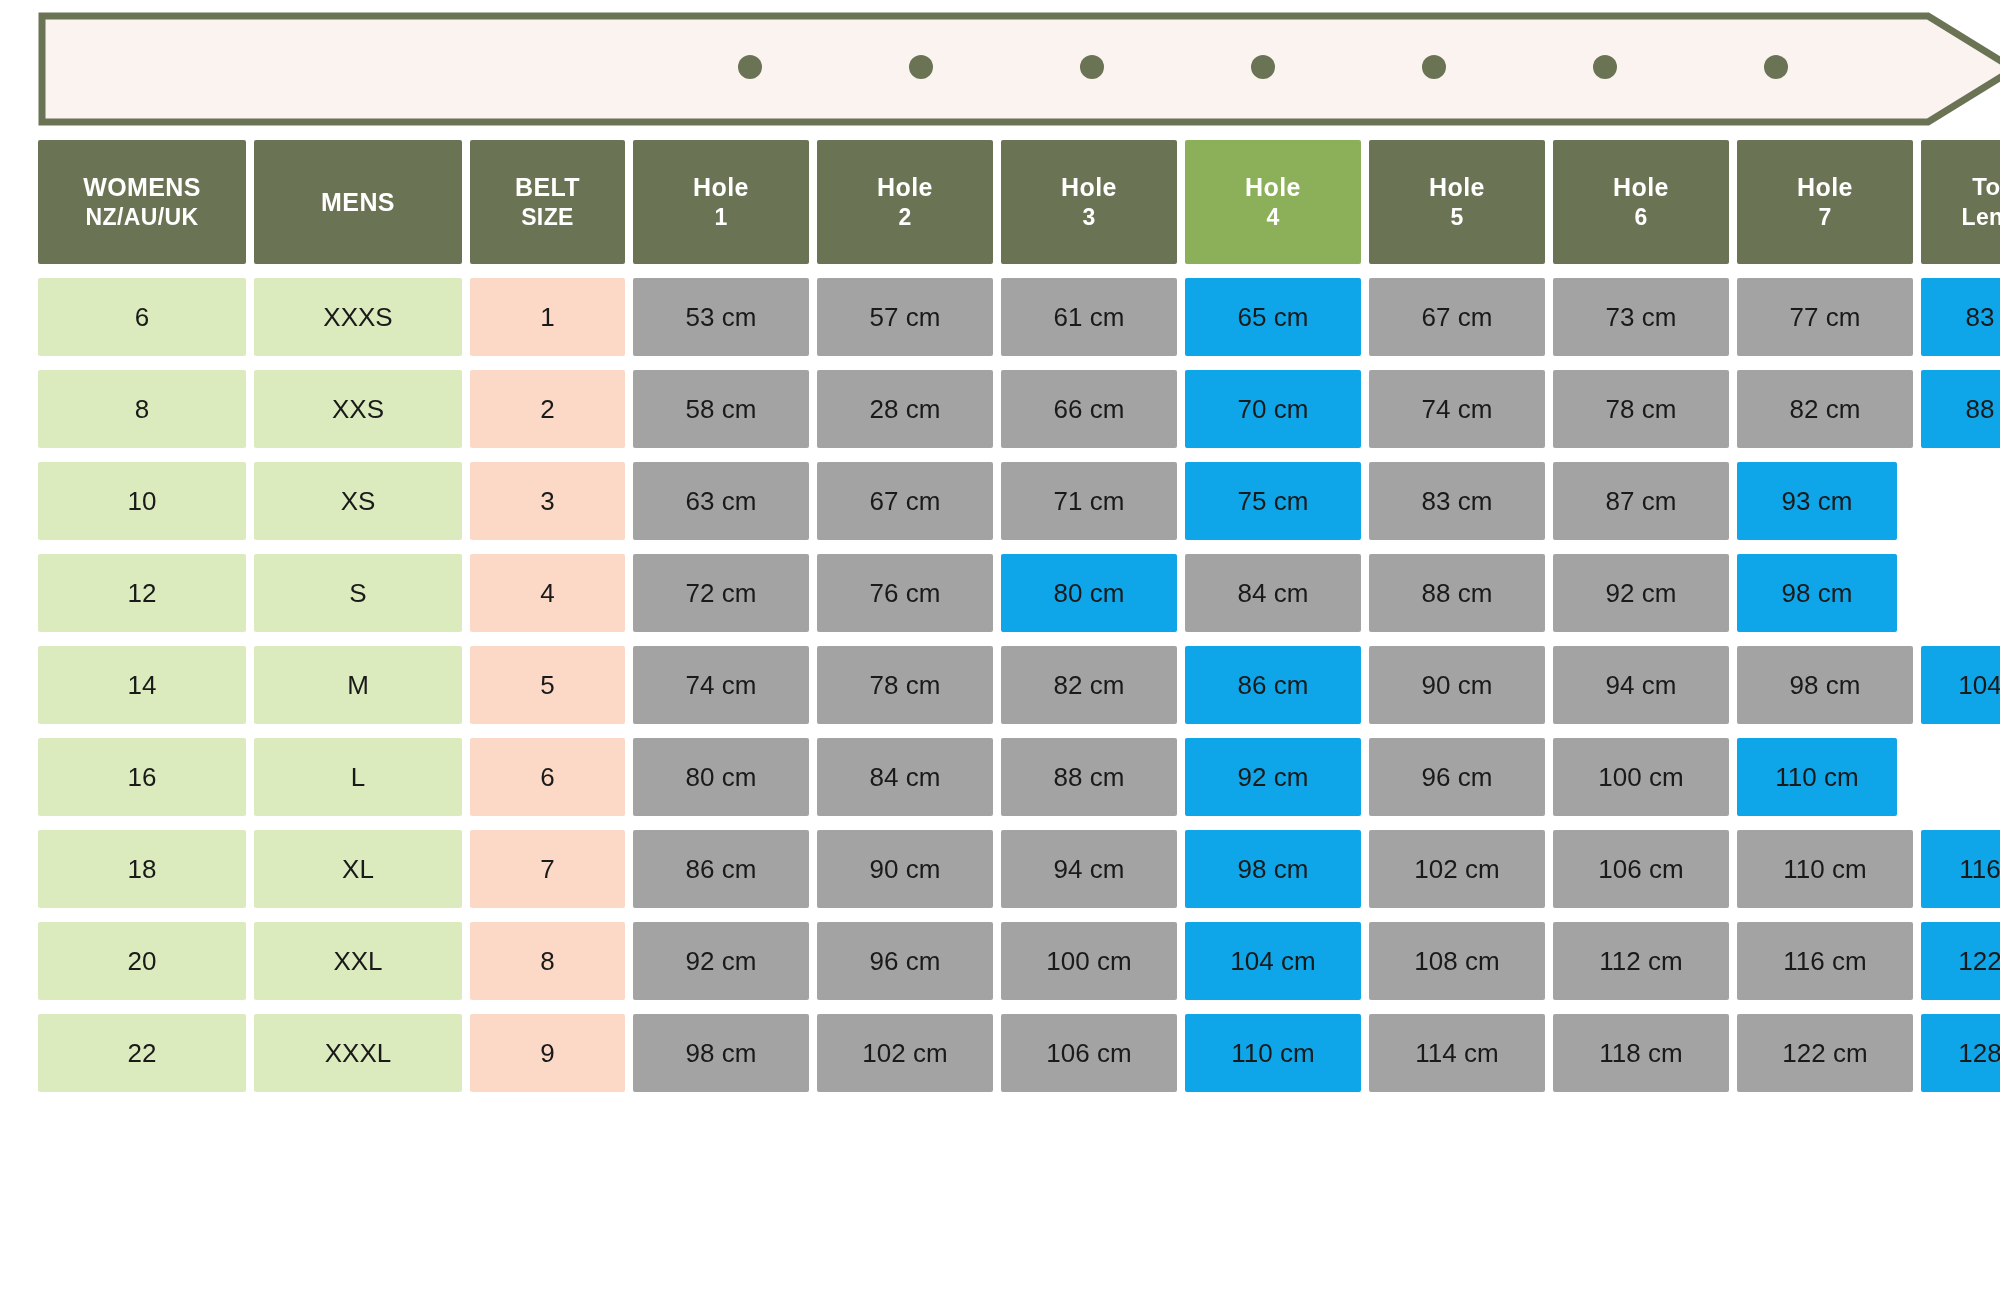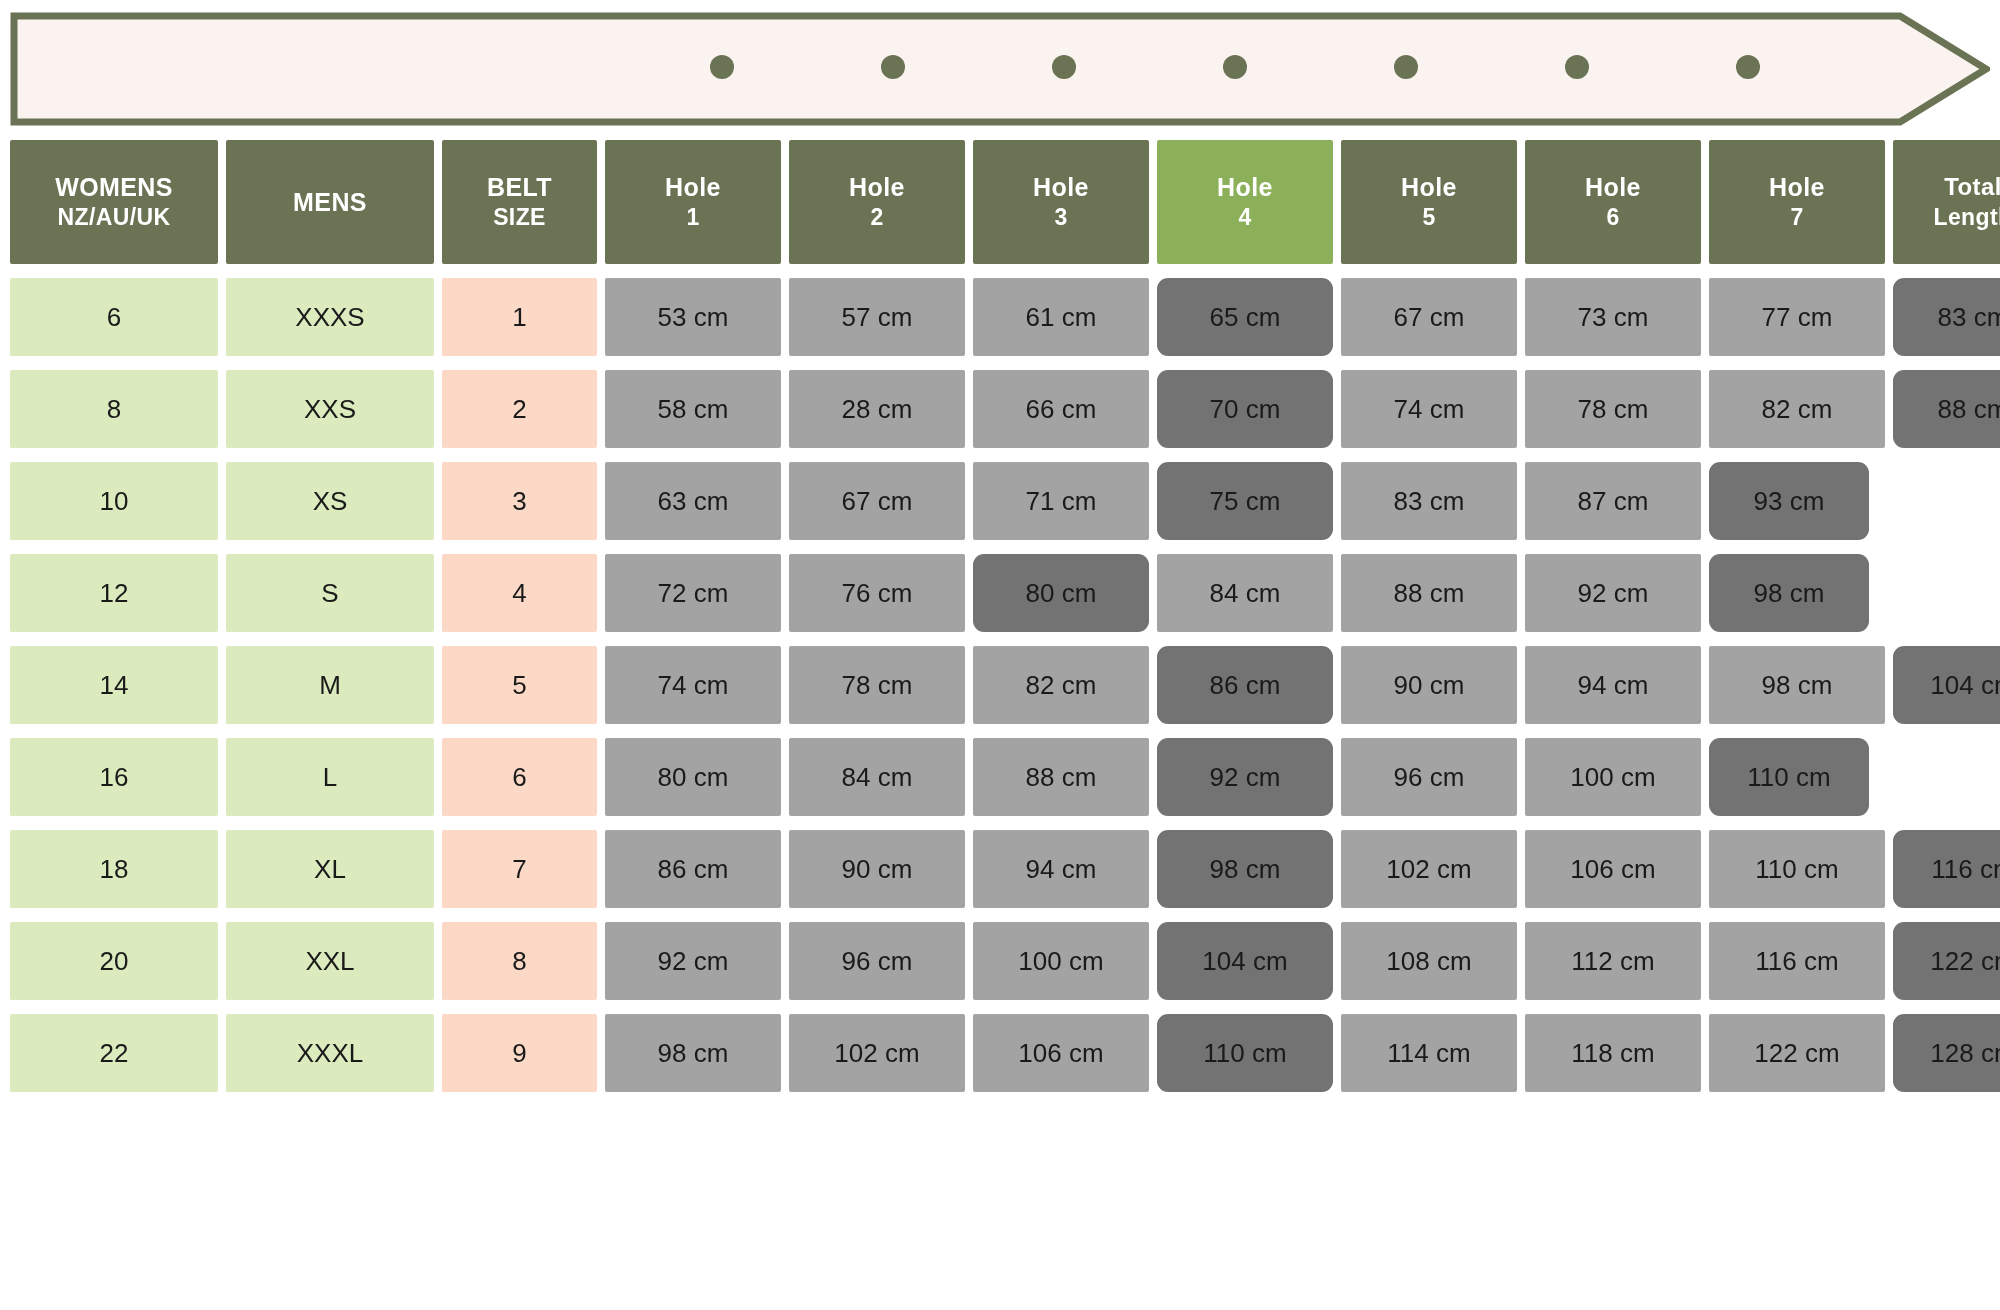--- a/index.html
+++ b/index.html
@@ -12,20 +12,21 @@
     height: 1310px;
     font-family: "Liberation Sans", sans-serif;
     overflow: hidden;
   }
 
   #page {
     position: relative;
     width: 2000px;
     height: 1310px;
     box-sizing: border-box;
+    padding-left: 28px;
   }
 
   
   .belt-wrap {
     position: relative;
     width: 2000px;
     height: 140px;
     box-sizing: border-box;
     padding: 12px 0 14px 10px;
   }
@@ -88,21 +89,21 @@
   
   .data .cell {
     height: 78px;
     font-size: 26px;
     color: #1a1a1a;
     font-weight: normal;
   }
   .c-green  { background: #dcebbe; }
   .c-peach  { background: #fbd9c6; }
   .c-pinkl  { background: #a3a3a3; }
-  .c-peach2 { background: #737373; border-radius: 11px; }
+  .c-peach2 { background: #0ea5e9; }
 </style>
 </head>
 <body>
 
 <div id="page">
 
   <div class="belt-wrap">
     <svg class="belt-svg" width="1980" height="114" viewBox="0 0 1980 114">
       <polygon points="4,4 1890,4 1976,57 1890,110 4,110" fill="#faf3ef" stroke="#6b7355" stroke-width="7" stroke-linejoin="miter"></polygon>
       <circle cx="712" cy="55" r="12" fill="#6b7355"></circle>

